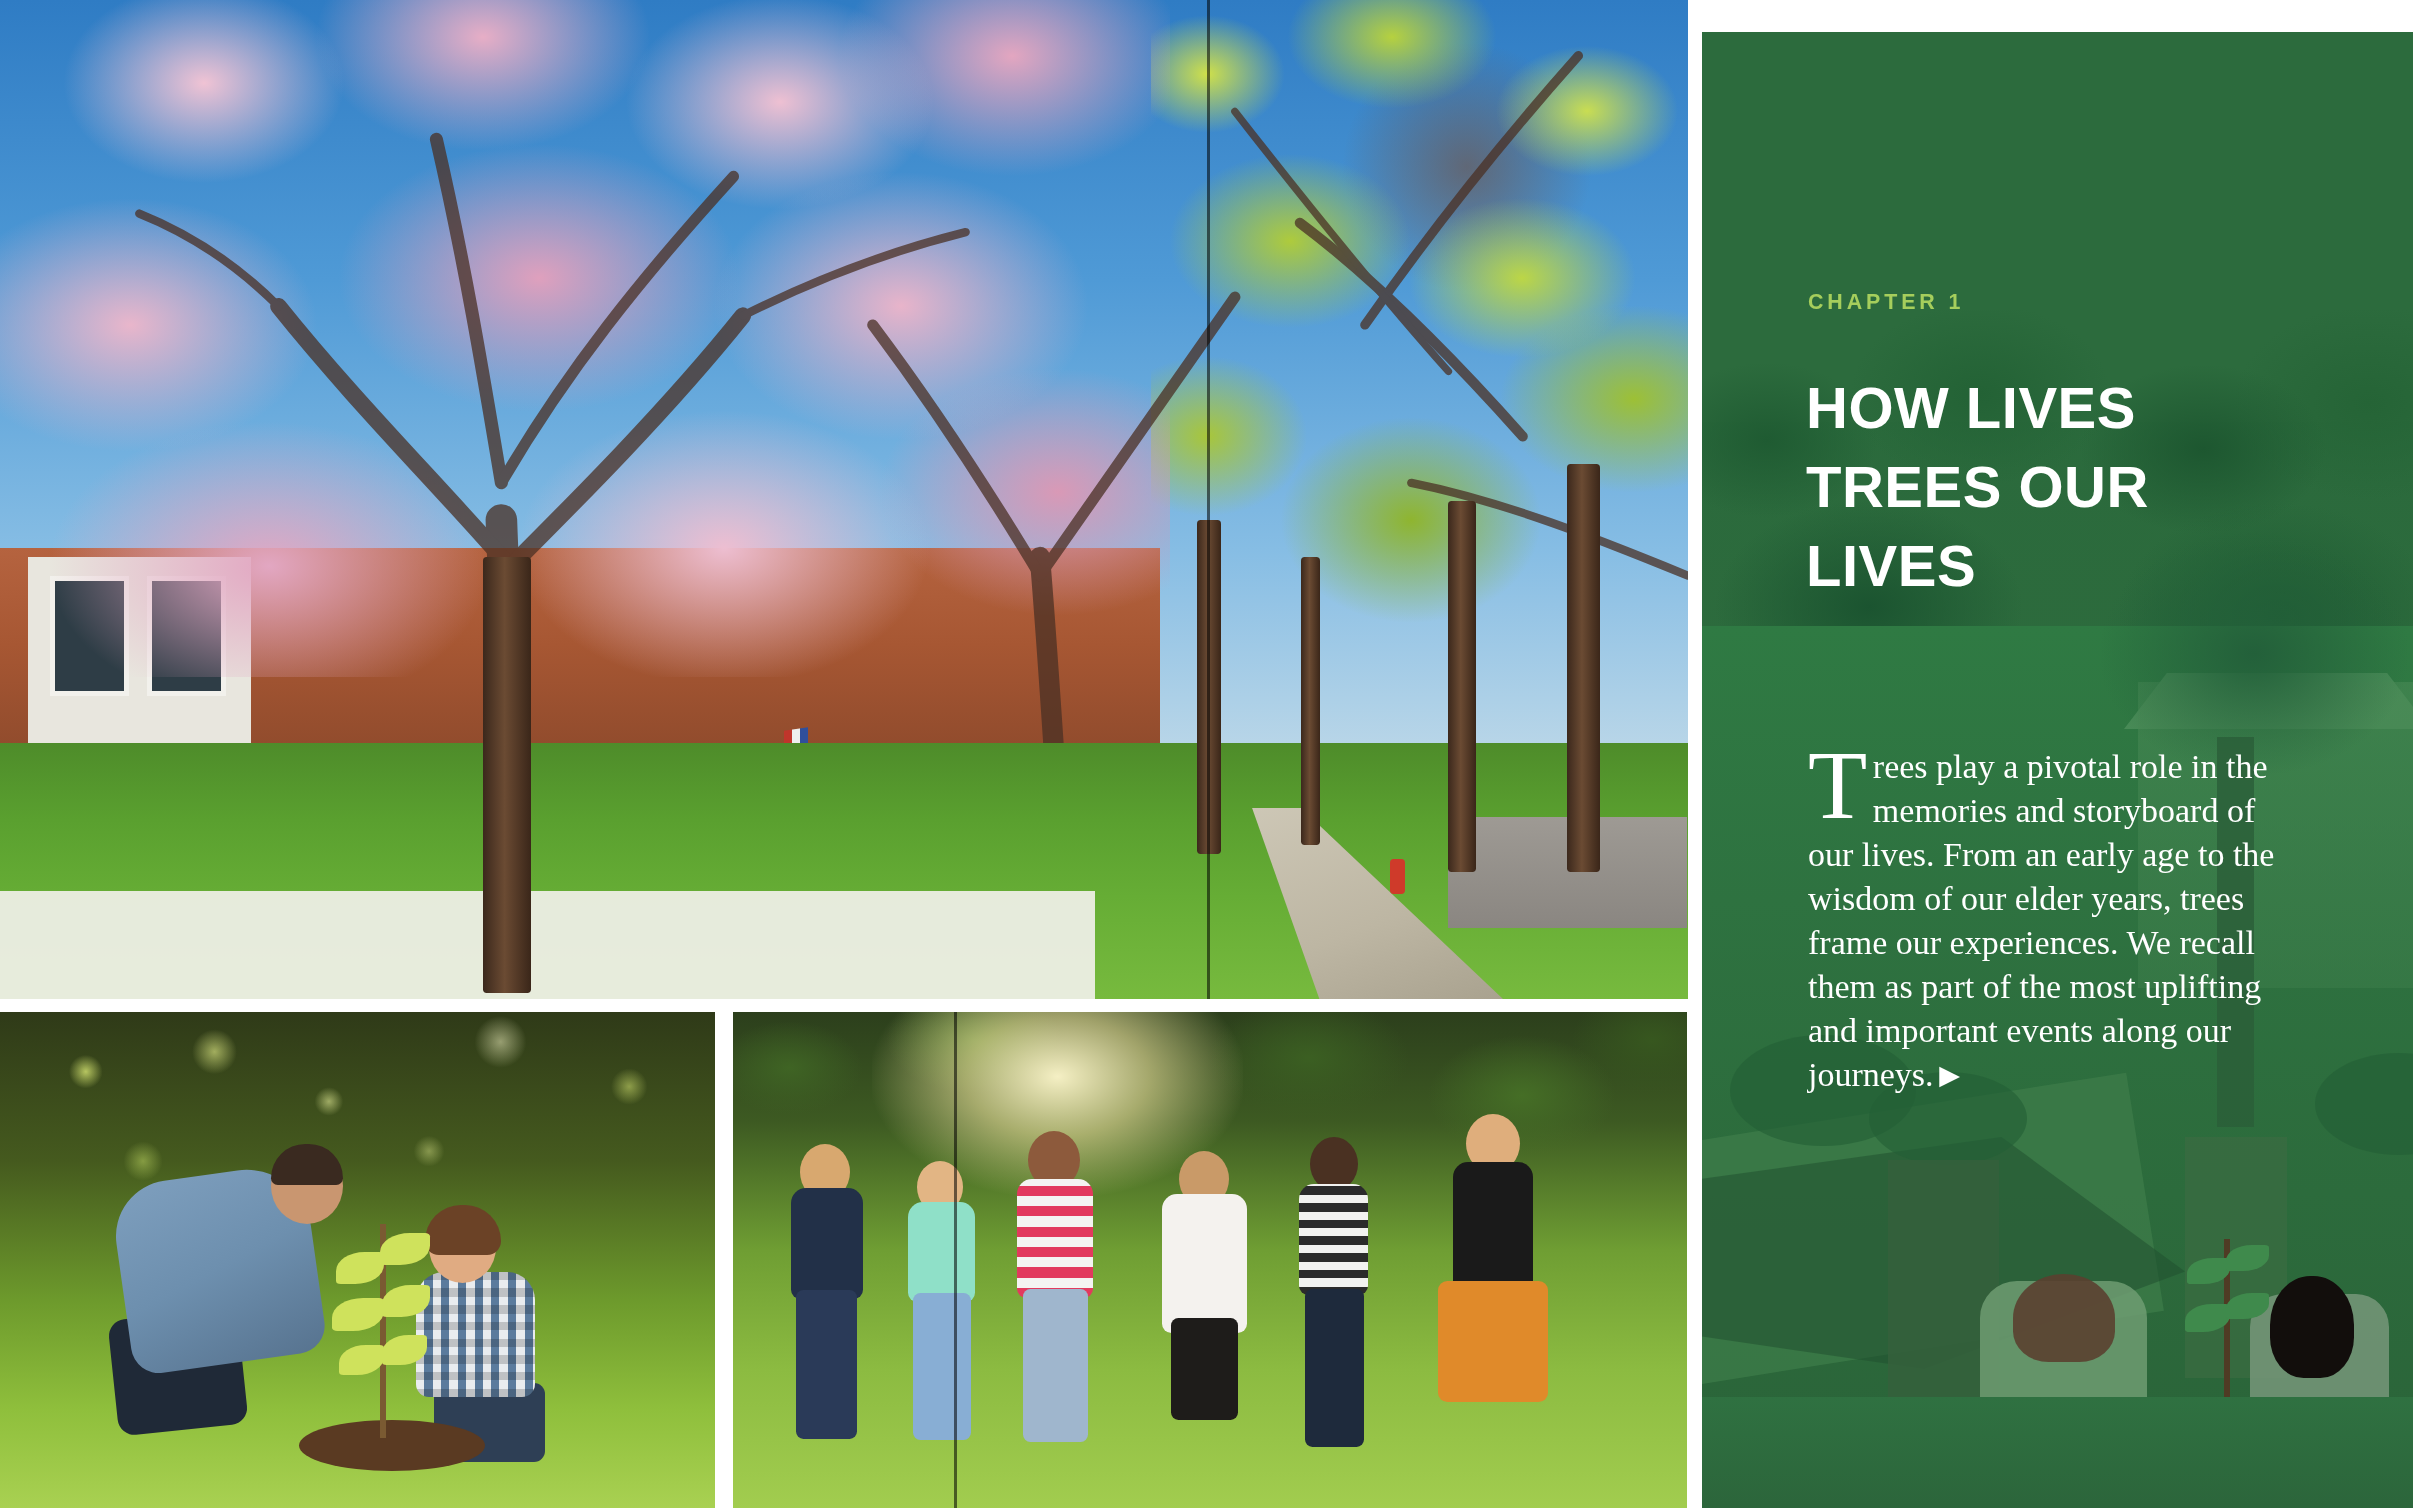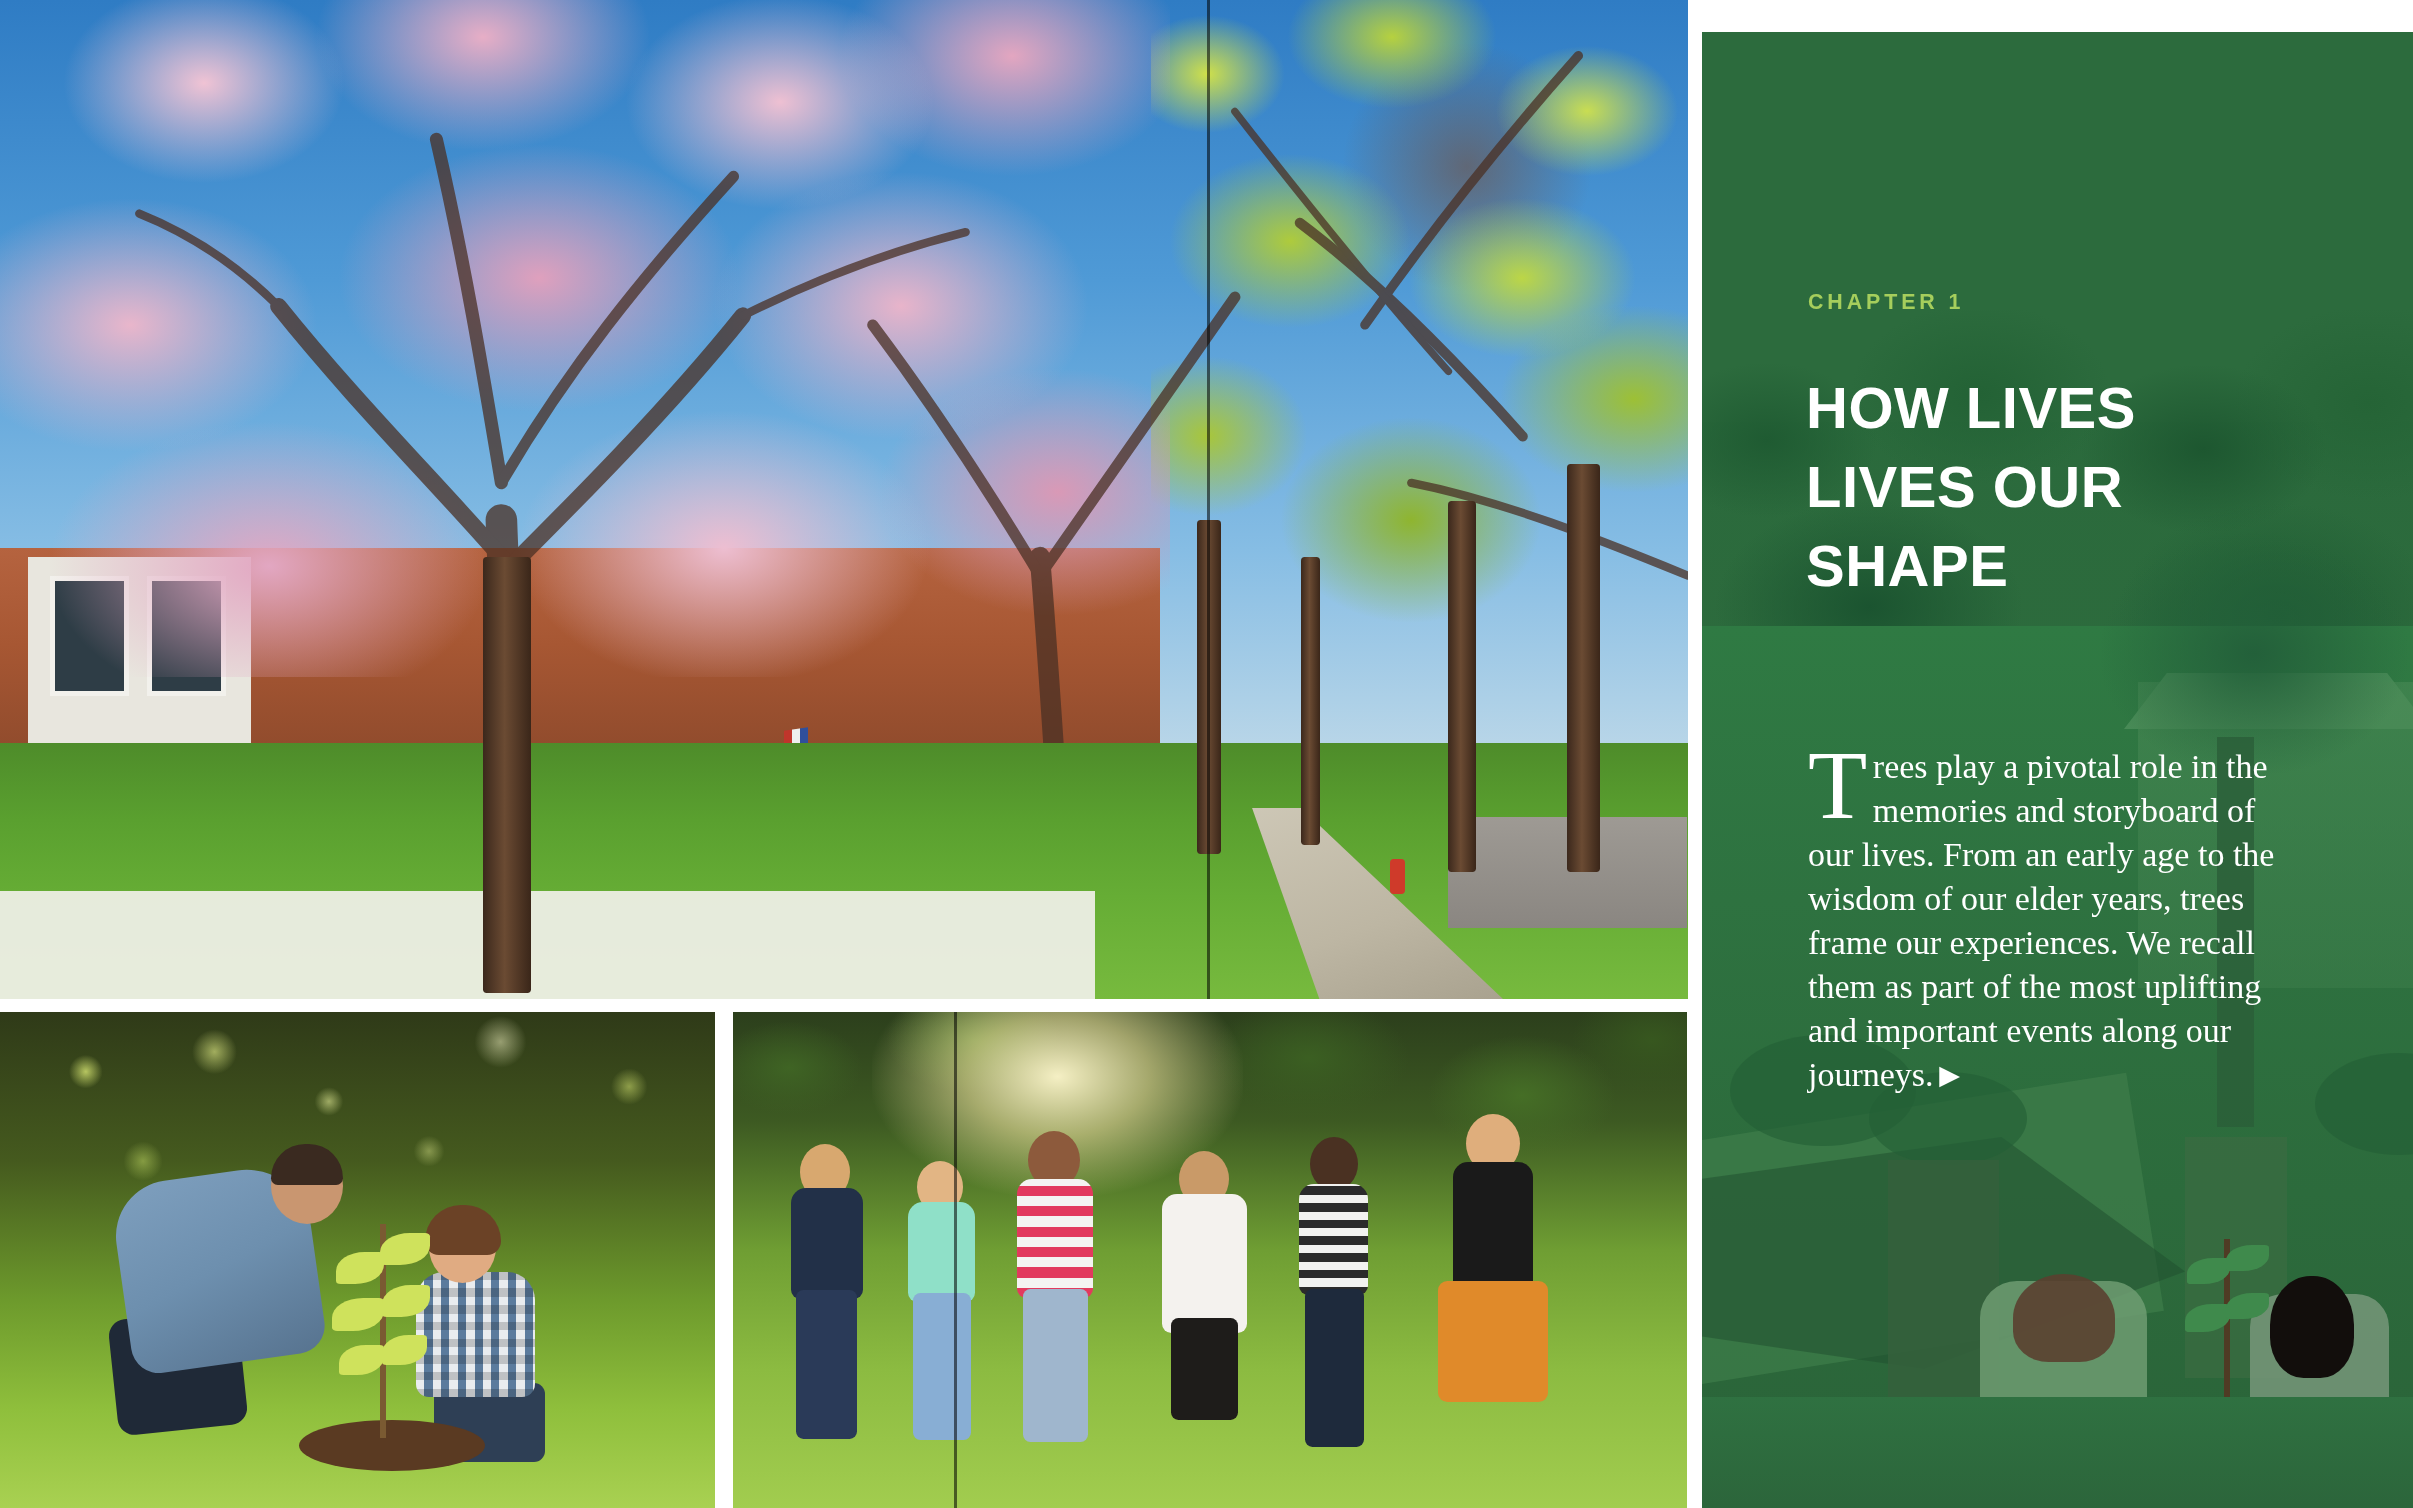--- a/index.html
+++ b/index.html
@@ -319,22 +319,22 @@
         <div class="illus-sap-leaf" style="left:41px;top:54px;width:43px;height:26px;"></div>
       </div>
       <div class="illus-grass"></div>
     </div>
 
     <div class="panel-content">
       <div class="chapter-label">CHAPTER 1</div>
 
       <div class="chapter-title">
         <span class="tl">HOW LIVES</span>
-        <span class="tl">LIVES OUR</span>
-        <span class="tl">SHAPE</span>
+        <span class="tl">TREES OUR</span>
+        <span class="tl">LIVES</span>
       </div>
 
       <div class="chapter-body">
         <span class="dropcap">T</span><span>rees play a pivotal role in the memories and storyboard of our lives. From an early age to the wisdom of our elder years, trees frame our experiences. We recall them as part of the most uplifting and important events along our journeys.</span><span class="arrow">▶</span>
       </div>
     </div>
   </div>
 
 </div>
 

